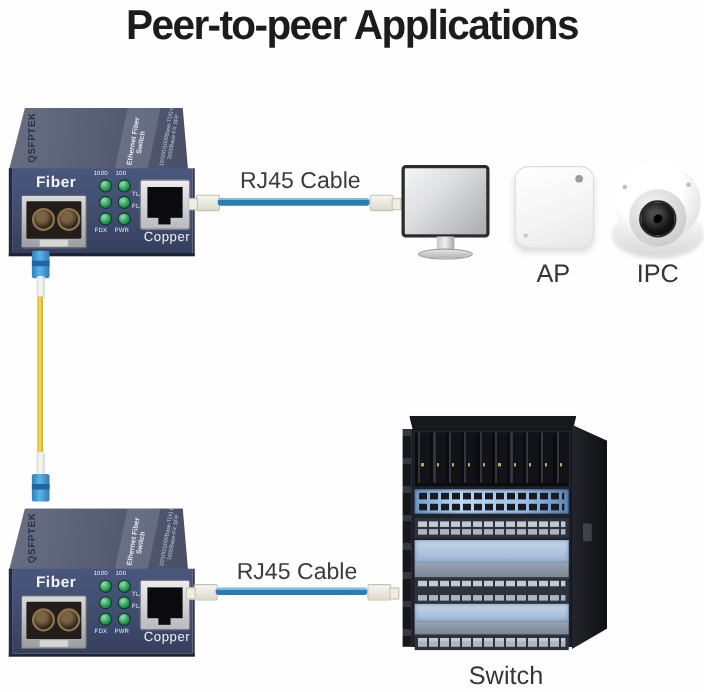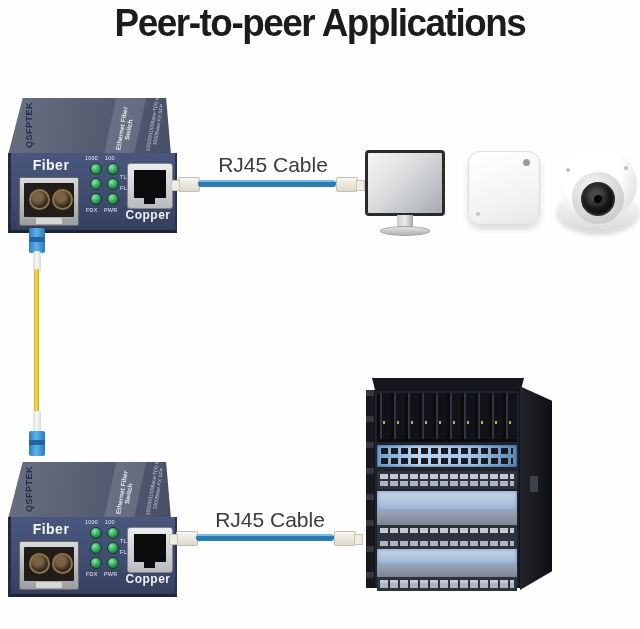--- a/index.html
+++ b/index.html
@@ -42,22 +42,22 @@
   .lc-latch{position:absolute;left:16px;bottom:1px;width:26px;height:6px;background:#d6d6d4;
             border-radius:1px;}
   .led{position:absolute;width:10px;height:10px;border-radius:50%;
        background:radial-gradient(circle at 35% 30%,#8ae8a8,#23944d 60%,#126034);
        border:1px solid #153826;}
   .ledlbl{position:absolute;font-size:5.5px;color:#e9ecf4;letter-spacing:.2px;}
   .rj45{position:absolute;left:116px;top:10px;width:44px;height:44px;border-radius:3px;
         background:linear-gradient(180deg,#ececec,#b9babe);border:1px solid #828387;}
   .rj45-hole{position:absolute;left:6px;top:6px;right:6px;bottom:10px;background:#0b0b0d;}
   .rj45-tab{position:absolute;left:16px;bottom:4px;width:11px;height:7px;background:#0b0b0d;}
-  .cv-copper{position:absolute;left:112px;top:55px;width:50px;text-align:center;
-             font-size:12px;font-weight:bold;color:#eff1f5;letter-spacing:.5px;}
+  .cv-copper{position:absolute;left:112px;top:55px;width:50px;text-align:right;
+             font-size:12px;font-weight:normal;color:#eff1f5;letter-spacing:.5px;}
 
   
   .lc-plug{width:16px;height:25px;border-radius:2px;
            background:linear-gradient(90deg,#2c7fc0,#5cb2e9 45%,#2d7ab8);}
   .lc-plug::after{content:"";position:absolute;left:0;right:0;top:9px;height:5px;background:#1f66a0;}
   .boot{width:8px;height:21px;border-radius:3px;background:linear-gradient(90deg,#dfdfdc,#f6f6f3,#d8d8d4);}
   .fiber-line{width:5px;border-radius:2px;
               background:linear-gradient(90deg,#d9ac1e,#f9dd55 45%,#cfa315);}
 
   
@@ -228,42 +228,45 @@
   <div class="plug right abs" style="left:334px;top:531px;"></div>
 
   <div class="monitor abs"></div>
   <div class="stand abs"></div>
   <div class="mbase abs"></div>
 
   <div class="ap-box abs">
     <div class="ap-dot1"></div>
     <div class="ap-dot2"></div>
   </div>
+  <div class="devlbl abs" style="left:468px;top:235px;width:70px;">AP</div>
 
   <div class="cam abs">
     <div class="cam-skirt"></div>
     <div class="cam-dome"></div>
     <div class="cam-ball"></div>
     <div class="cam-lens"></div>
     <div class="cam-iris"></div>
     <div class="cam-screw" style="left:10px;top:22px;"></div>
     <div class="cam-screw" style="right:12px;top:20px;"></div>
   </div>
+  <div class="devlbl abs" style="left:556px;top:235px;width:84px;">IPC</div>
 
   <div class="switch abs">
     <div class="sw-lid"></div>
     <div class="sw-side"></div>
     <div class="sw-latch"></div>
     <div class="sw-rail"></div>
     <div class="sw-body">
       <div class="sw-cards"></div>
       <div class="sw-rjrow"></div>
       <div class="sw-slats" style="top:80px;height:18px;"></div>
       <div class="sw-blue" style="top:100px;height:20px;"></div>
       <div class="sw-gray" style="top:120px;height:14px;"></div>
       <div class="sw-slats" style="top:134px;height:24px;"></div>
       <div class="sw-blue" style="top:158px;height:16px;"></div>
       <div class="sw-gray" style="top:174px;height:12px;"></div>
       <div class="sw-slats" style="top:186px;height:14px;"></div>
     </div>
   </div>
+  <div class="devlbl abs" style="left:364px;top:601px;width:192px;">Switch</div>
 
 </div>
 
 </body></html>

